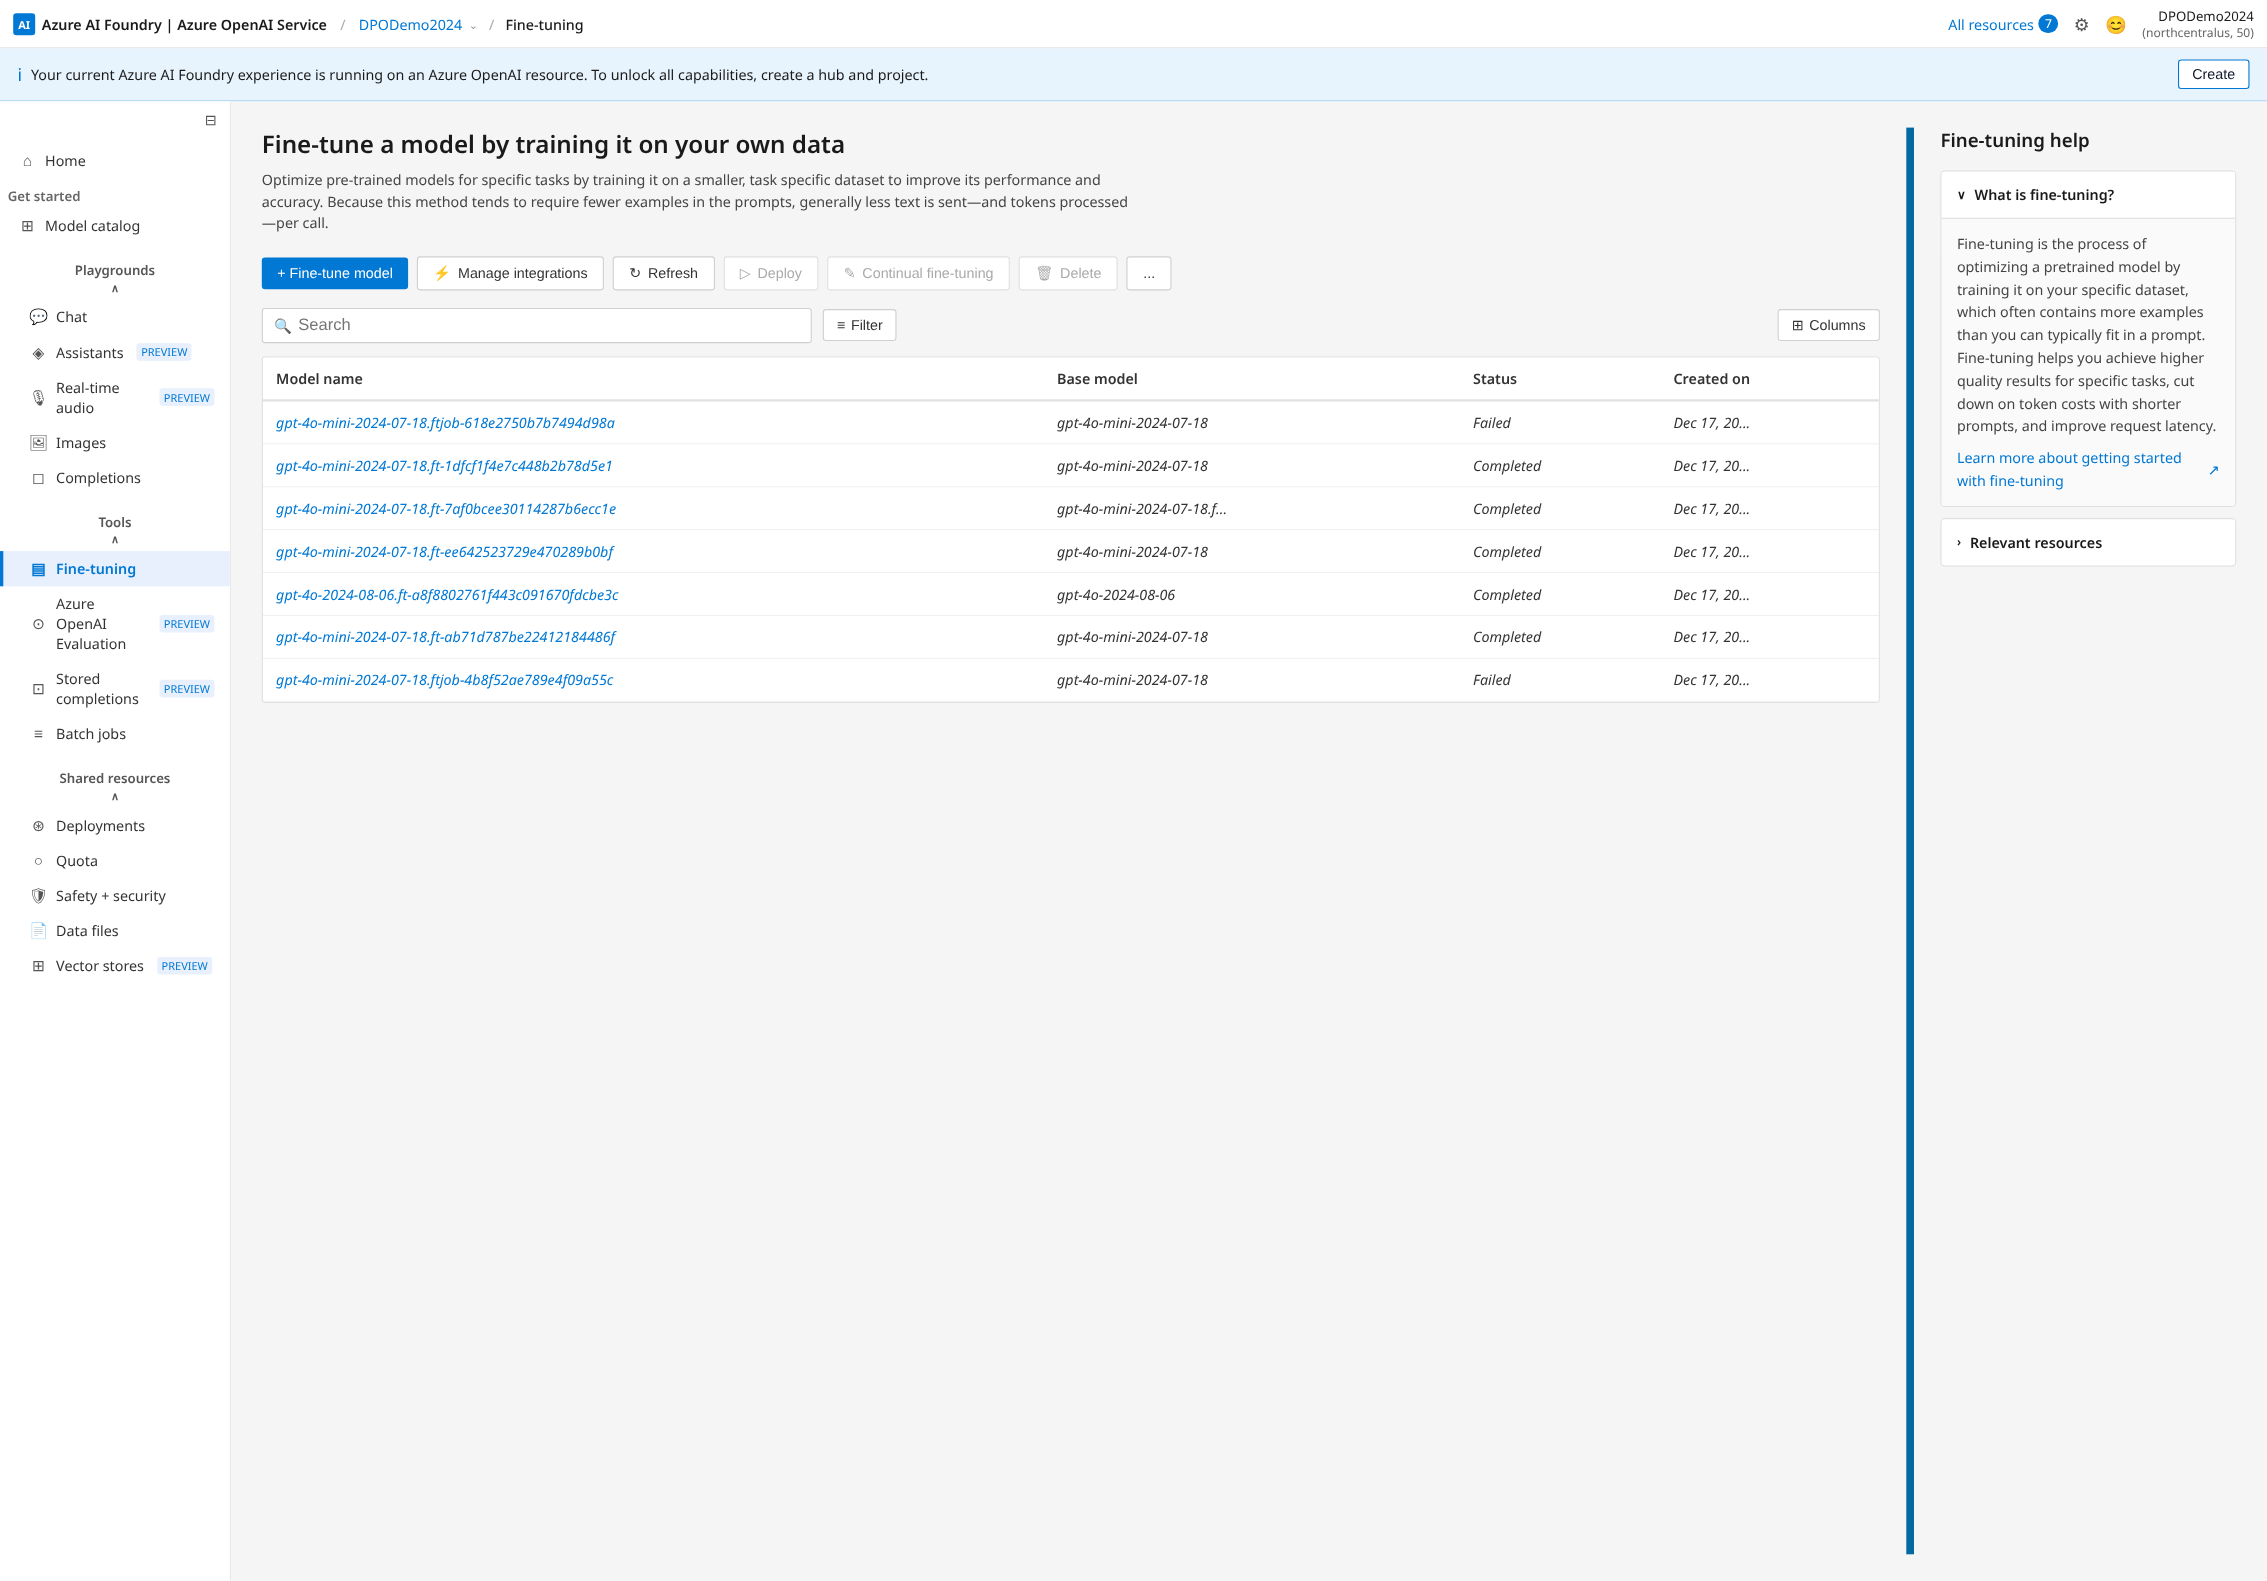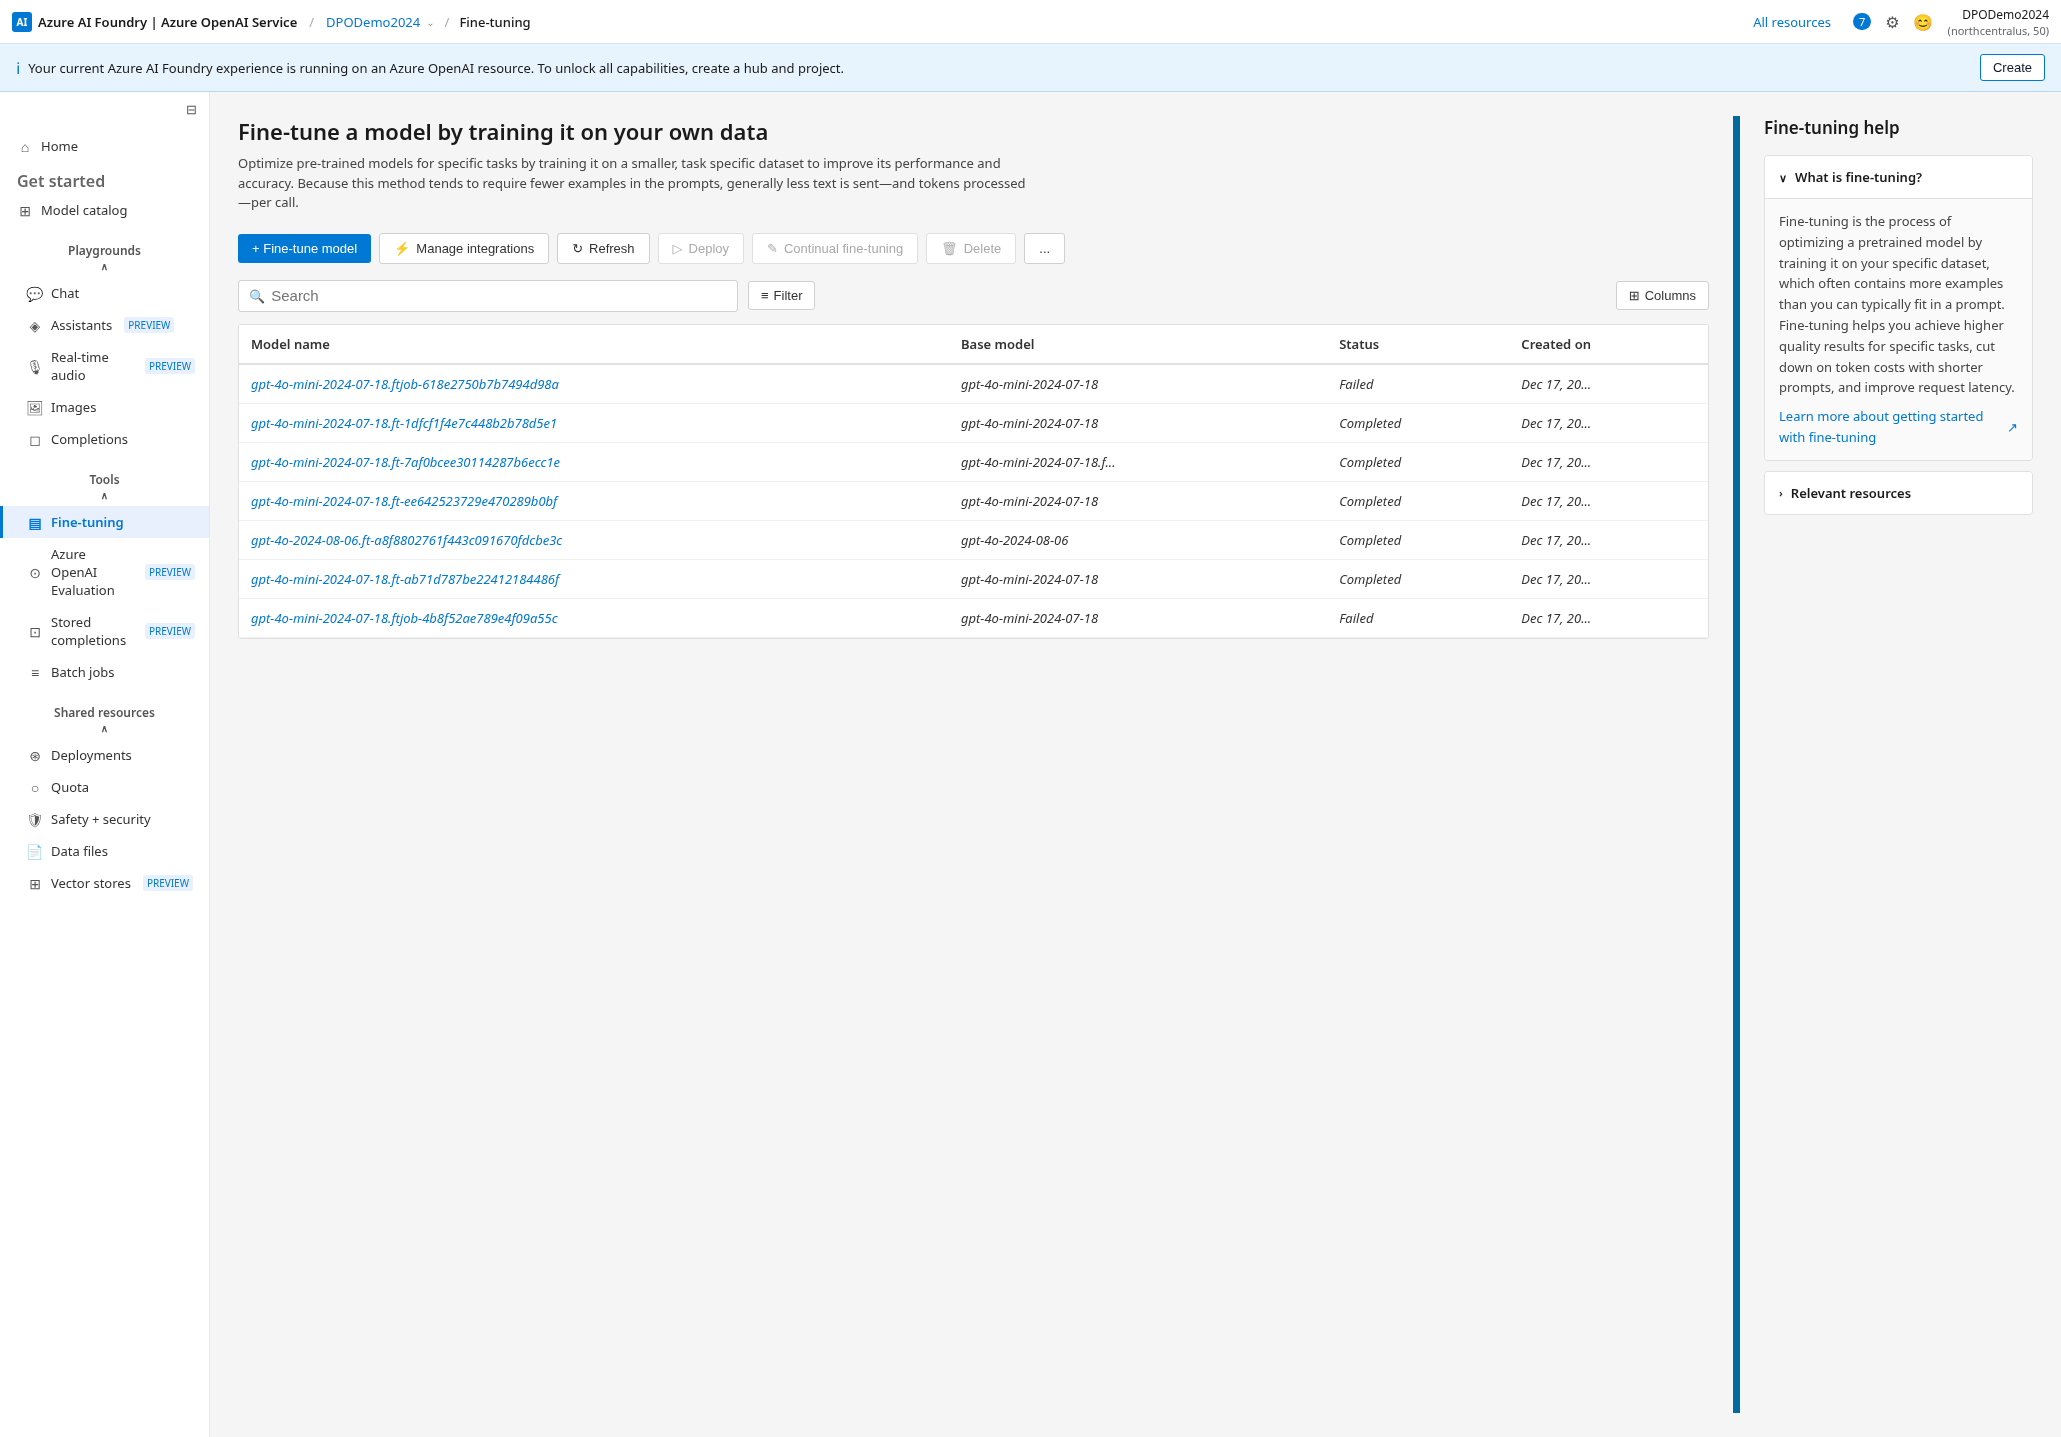--- a/index.html
+++ b/index.html
@@ -6,21 +6,21 @@
     body { font-family: 'Segoe UI', system-ui, sans-serif; font-size: 13px; background: #f5f5f5; color: #1a1a1a; overflow: hidden; height: 100vh; display: flex; flex-direction: column; }
 
     
     .topbar { display: flex; align-items: center; background: #fff; border-bottom: 1px solid #e0e0e0; height: 44px; padding: 0 12px; gap: 8px; flex-shrink: 0; }
     .topbar-logo { display: flex; align-items: center; gap: 6px; font-size: 13px; font-weight: 600; color: #1a1a1a; }
     .topbar-logo .logo-icon { width: 20px; height: 20px; background: #0078d4; border-radius: 3px; display: flex; align-items: center; justify-content: center; color: white; font-size: 10px; font-weight: bold; }
     .topbar-sep { color: #aaa; margin: 0 4px; }
     .topbar-breadcrumb { display: flex; align-items: center; gap: 6px; color: #555; font-size: 13px; }
     .topbar-breadcrumb .active { color: #1a1a1a; font-weight: 500; }
     .topbar-right { margin-left: auto; display: flex; align-items: center; gap: 14px; }
-    .topbar-all-resources { display: flex; align-items: center; gap: 22px; font-size: 13px; color: #0078d4; cursor: pointer; }
+    .topbar-all-resources { display: flex; align-items: center; gap: 4px; font-size: 13px; color: #0078d4; cursor: pointer; }
     .badge-num { background: #0078d4; color: white; border-radius: 10px; padding: 1px 6px; font-size: 11px; }
     .topbar-icon { font-size: 16px; color: #555; cursor: pointer; }
     .topbar-user { font-size: 12px; text-align: right; color: #1a1a1a; }
 
     
     .main-layout { display: flex; flex: 1; overflow: hidden; }
 
     
     .sidebar { width: 210px; background: #fff; border-right: 1px solid #e8e8e8; display: flex; flex-direction: column; overflow-y: auto; flex-shrink: 0; }
     .sidebar-toggle { padding: 8px 12px; display: flex; justify-content: flex-end; cursor: pointer; color: #555; }
@@ -121,21 +121,21 @@
   <div class="sidebar">
     <div class="sidebar-toggle">
       <span>⊟</span>
     </div>
 
     <div class="sidebar-section">
       <div class="sidebar-item">
         <span class="sidebar-icon">⌂</span>
         <span>Home</span>
       </div>
-      <div class="sidebar-item" style="padding-left:14px; color:#666; font-size:16px; font-weight:600; padding-bottom:2px; padding-top:8px; cursor:default;">
+      <div class="sidebar-item" style="padding-left:4px; color:#666; font-size:12px; font-weight:600; padding-bottom:2px; padding-top:8px; cursor:default;">
         <span>Get started</span>
       </div>
       <div class="sidebar-item">
         <span class="sidebar-icon">⊞</span>
         <span>Model catalog</span>
       </div>
     </div>
 
     <div class="sidebar-section">
       <div class="sidebar-section-header">

